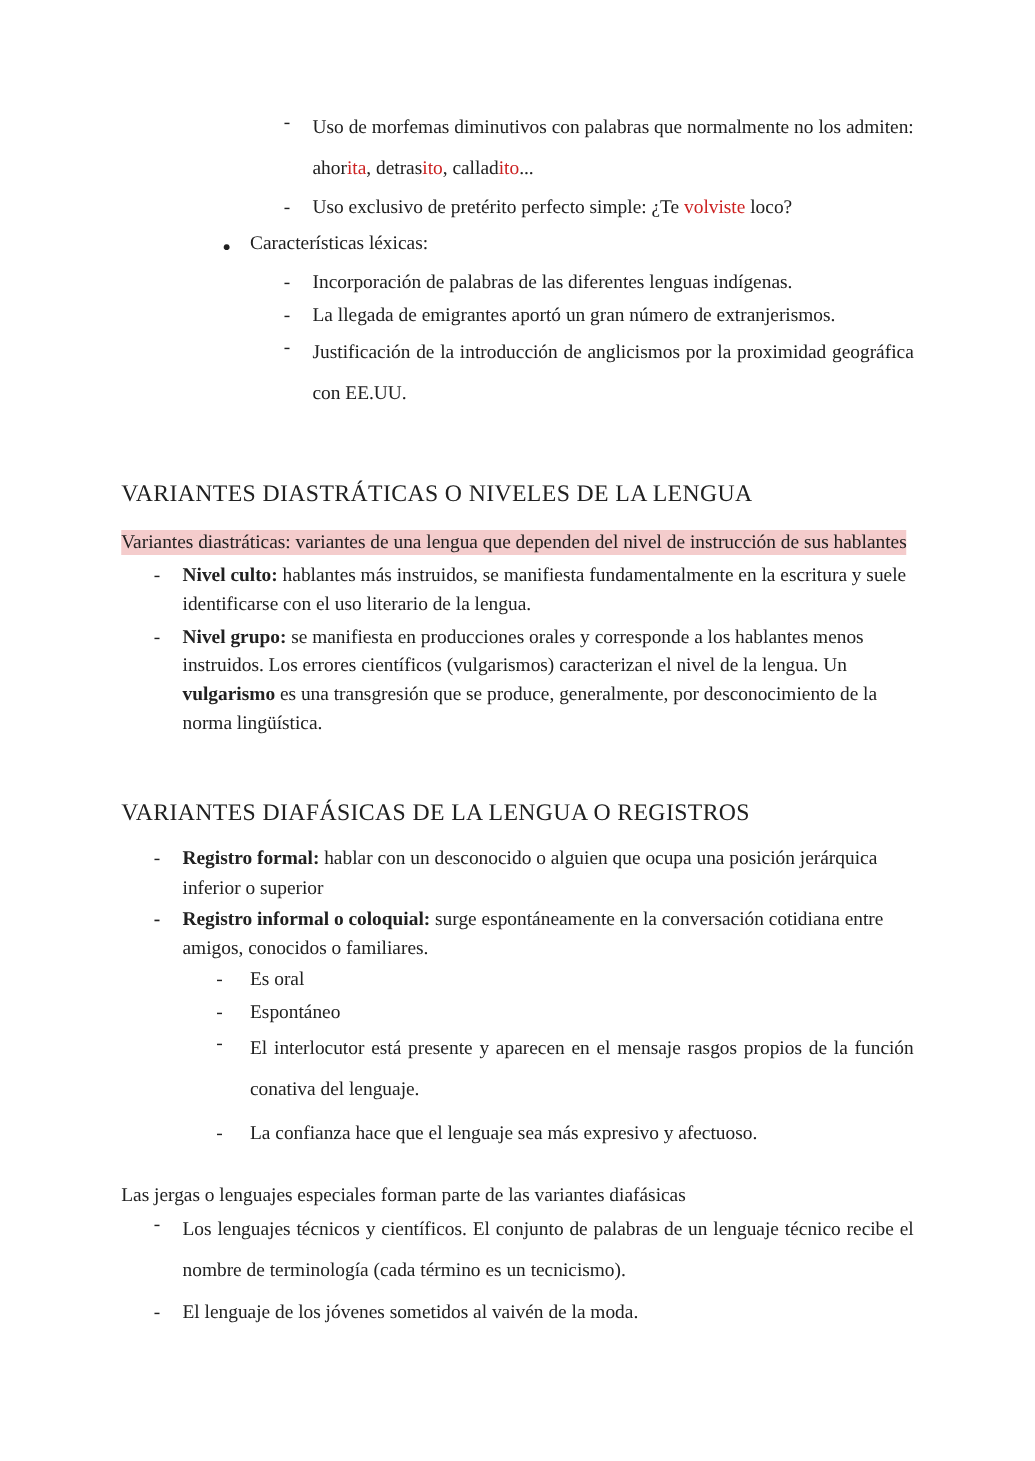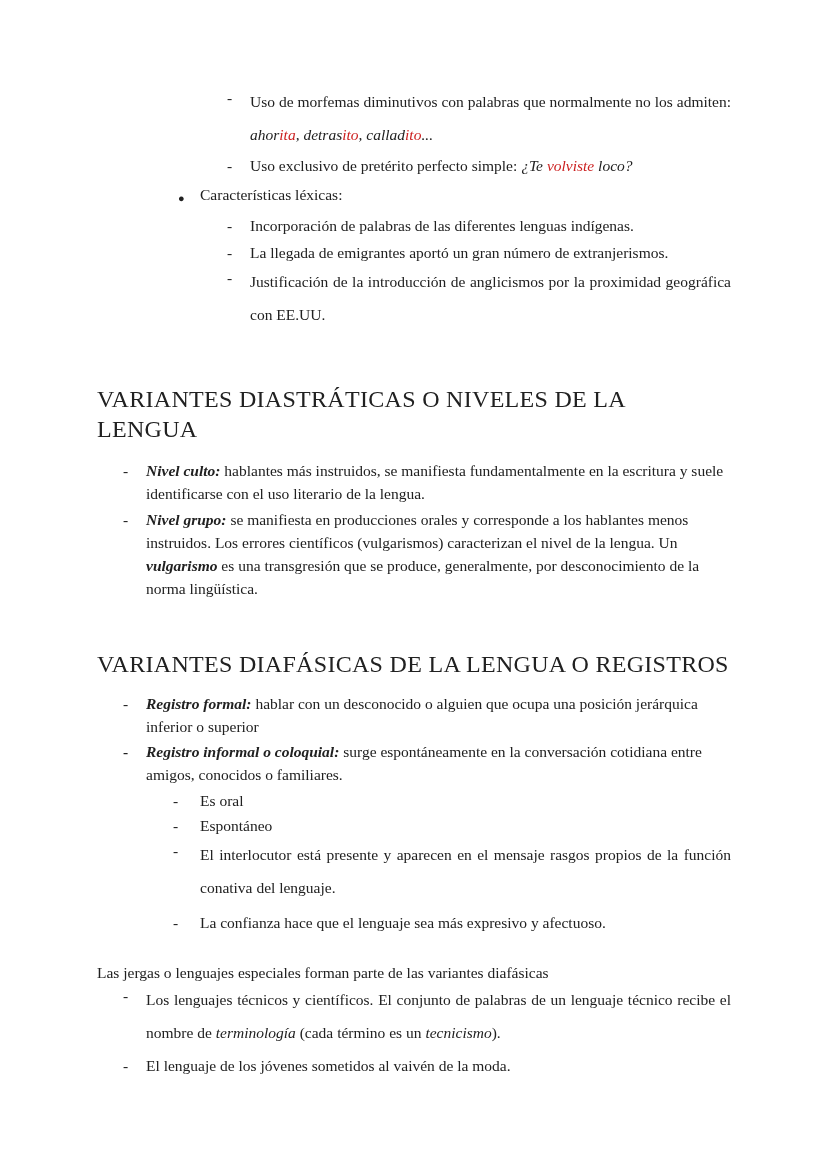--- a/index.html
+++ b/index.html
@@ -11,21 +11,21 @@
     width:828px;height:1169px;overflow:hidden;
     background:var(--paper);
     color:var(--ink);
     font-family:"Liberation Serif","DejaVu Serif",serif;
     font-size:15.5px;line-height:1.5;
   }
   .page{padding:86px 97px 0 97px;}
 
   .hd{
     font-weight:400;
-    font-size:24px;
+    font-size:19px;
     line-height:1.25;
     letter-spacing:0.3px;
     margin:0;
   }
   .hd1{margin:52px 0 15px 0;}
   .hd2{margin:48px 0 13px 0;}
 
   .para{margin:0;}
 
   .li{display:flex;align-items:flex-start;margin:0 0 2px 0;}
@@ -37,22 +37,22 @@
   .lvl2 .mk{flex-basis:22px;font-size:11px;padding-top:4px;line-height:23px;}
   .lvl2b{margin-left:76px;}
   .lvl2b .mk{flex-basis:27px;}
   .lvl3{margin-left:130px;}
 
   .just{text-align:justify;}
   .dbl{line-height:2.12;}
   .mt6{margin-top:6px;}
   .mt4{margin-top:4px;}
 
-  .b{font-weight:700;font-style:italic;}
-  .i{font-style:italic;}
+  .b{font-weight:700;}
+  .i{}
   .r{color:var(--red);}
   .hl{
     background:var(--hl);
     padding:1.5px 0;
     -webkit-box-decoration-break:clone;
     box-decoration-break:clone;
   }
   .mk-b{font-weight:700;}
 
   .def{margin-bottom:3px;}
@@ -85,20 +85,21 @@
       <span class="mk">-</span>
       <span class="tx"><span>La llegada de emigrantes aportó un gran número de extranjerismos.</span></span>
     </div>
     <div class="li lvl3">
       <span class="mk">-</span>
       <span class="tx just dbl"><span>Justificación de la introducción de anglicismos por la proximidad geográfica con EE.UU.</span></span>
     </div>
   </div>
 
   <h1 class="hd hd1">VARIANTES DIASTRÁTICAS O NIVELES DE LA LENGUA</h1>
+  <p class="para def"><span class="hl">Variantes diastráticas: variantes de una lengua que dependen del nivel de instrucción de sus hablantes</span></p>
   <div>
     <div class="li lvl1">
       <span class="mk">-</span>
       <span class="tx"><span class="b">Nivel culto: </span><span>hablantes más instruidos, se manifiesta fundamentalmente en la escritura y suele identificarse con el uso literario de la lengua.</span></span>
     </div>
     <div class="li lvl1">
       <span class="mk">-</span>
       <span class="tx"><span class="b">Nivel grupo: </span><span>se manifiesta en producciones orales y corresponde a los hablantes menos instruidos. Los errores científicos (vulgarismos) caracterizan el nivel de la lengua. Un </span><span class="b">vulgarismo</span><span> es una transgresión que se produce, generalmente, por desconocimiento de la norma lingüística.</span></span>
     </div>
   </div>

